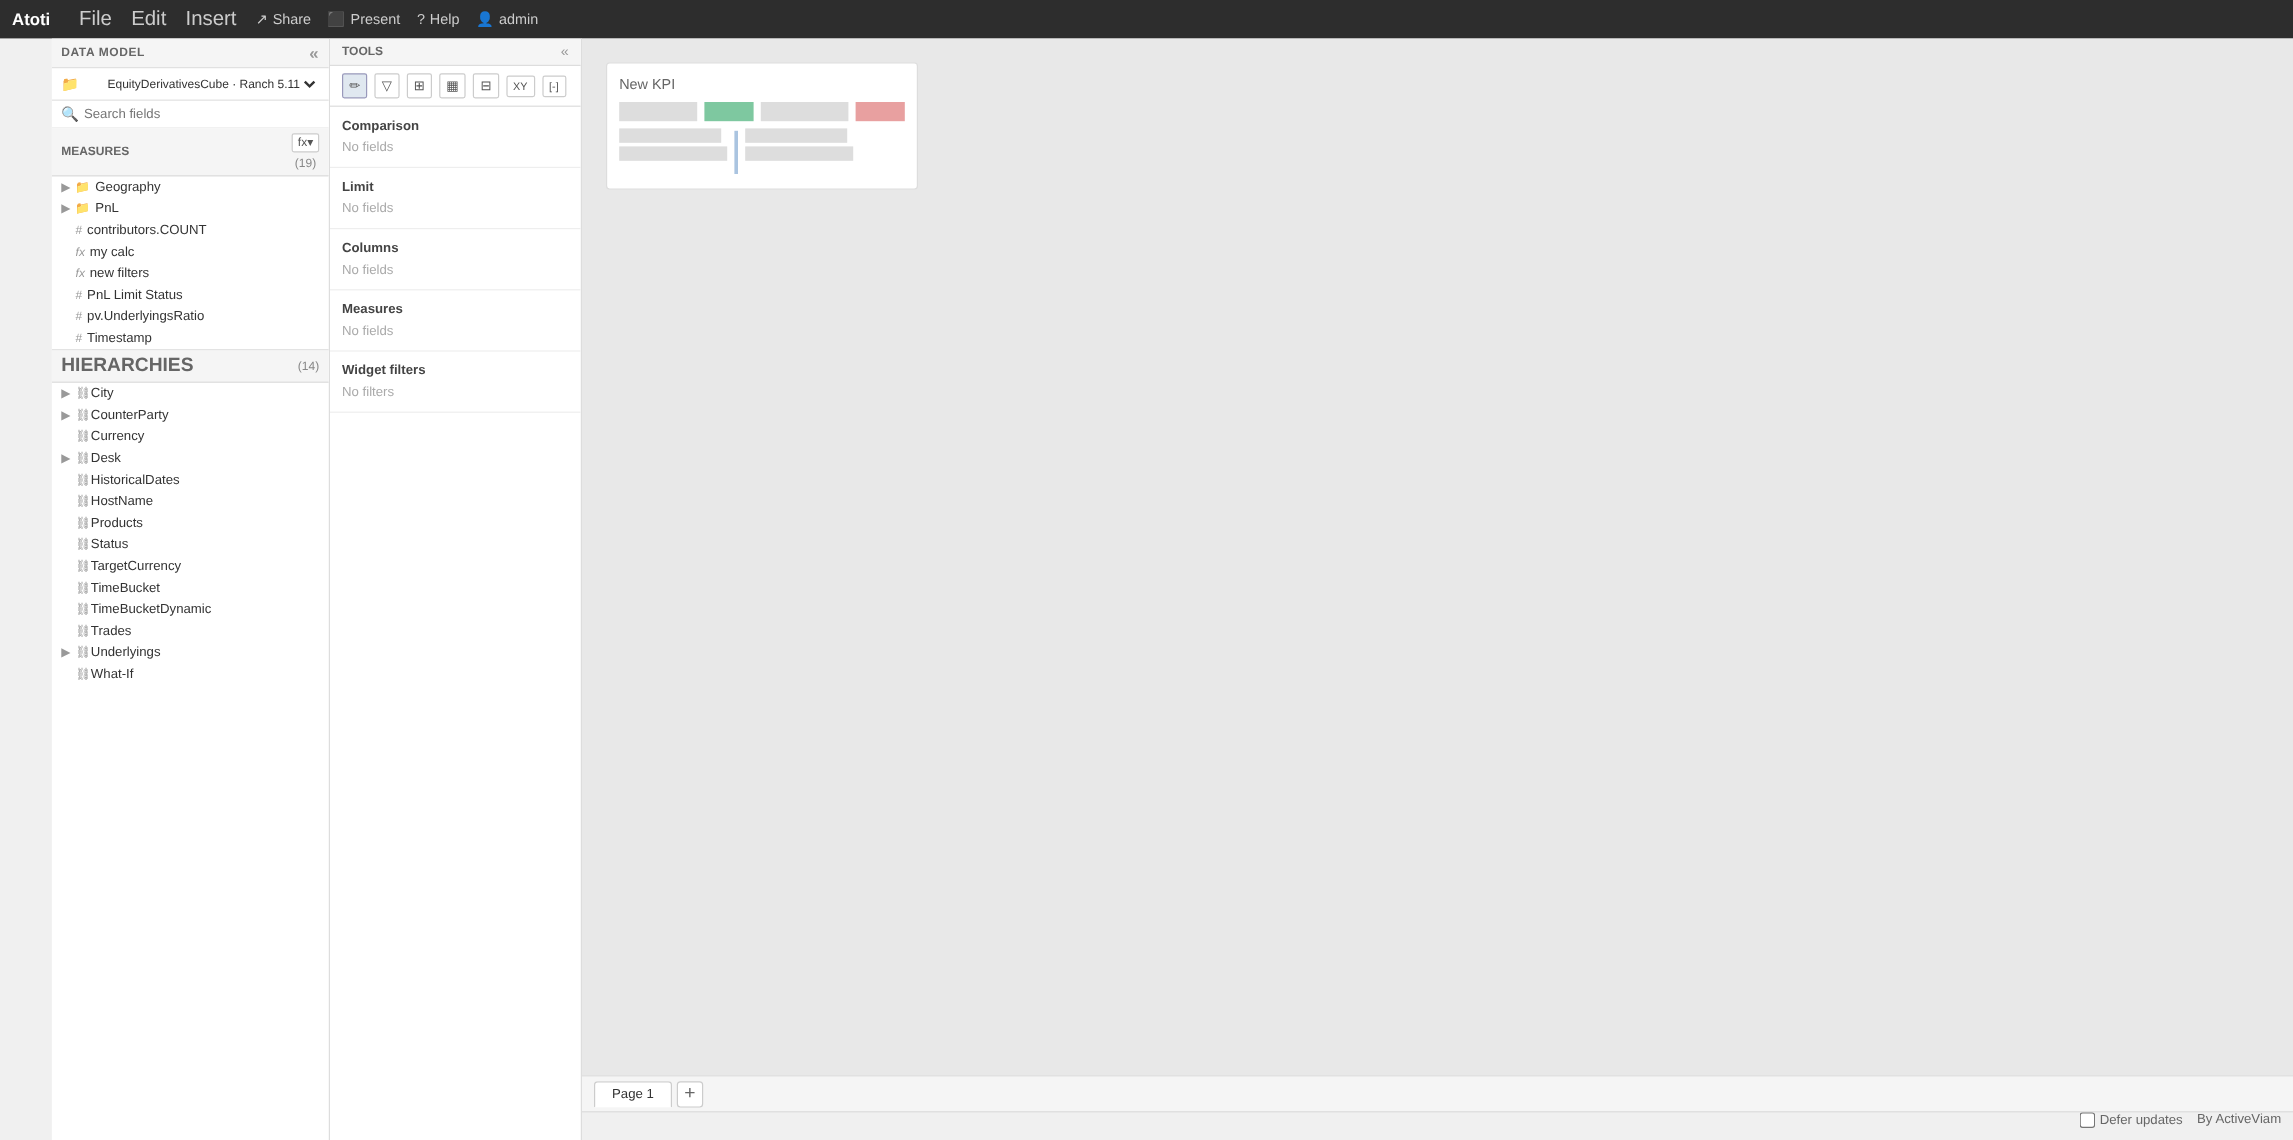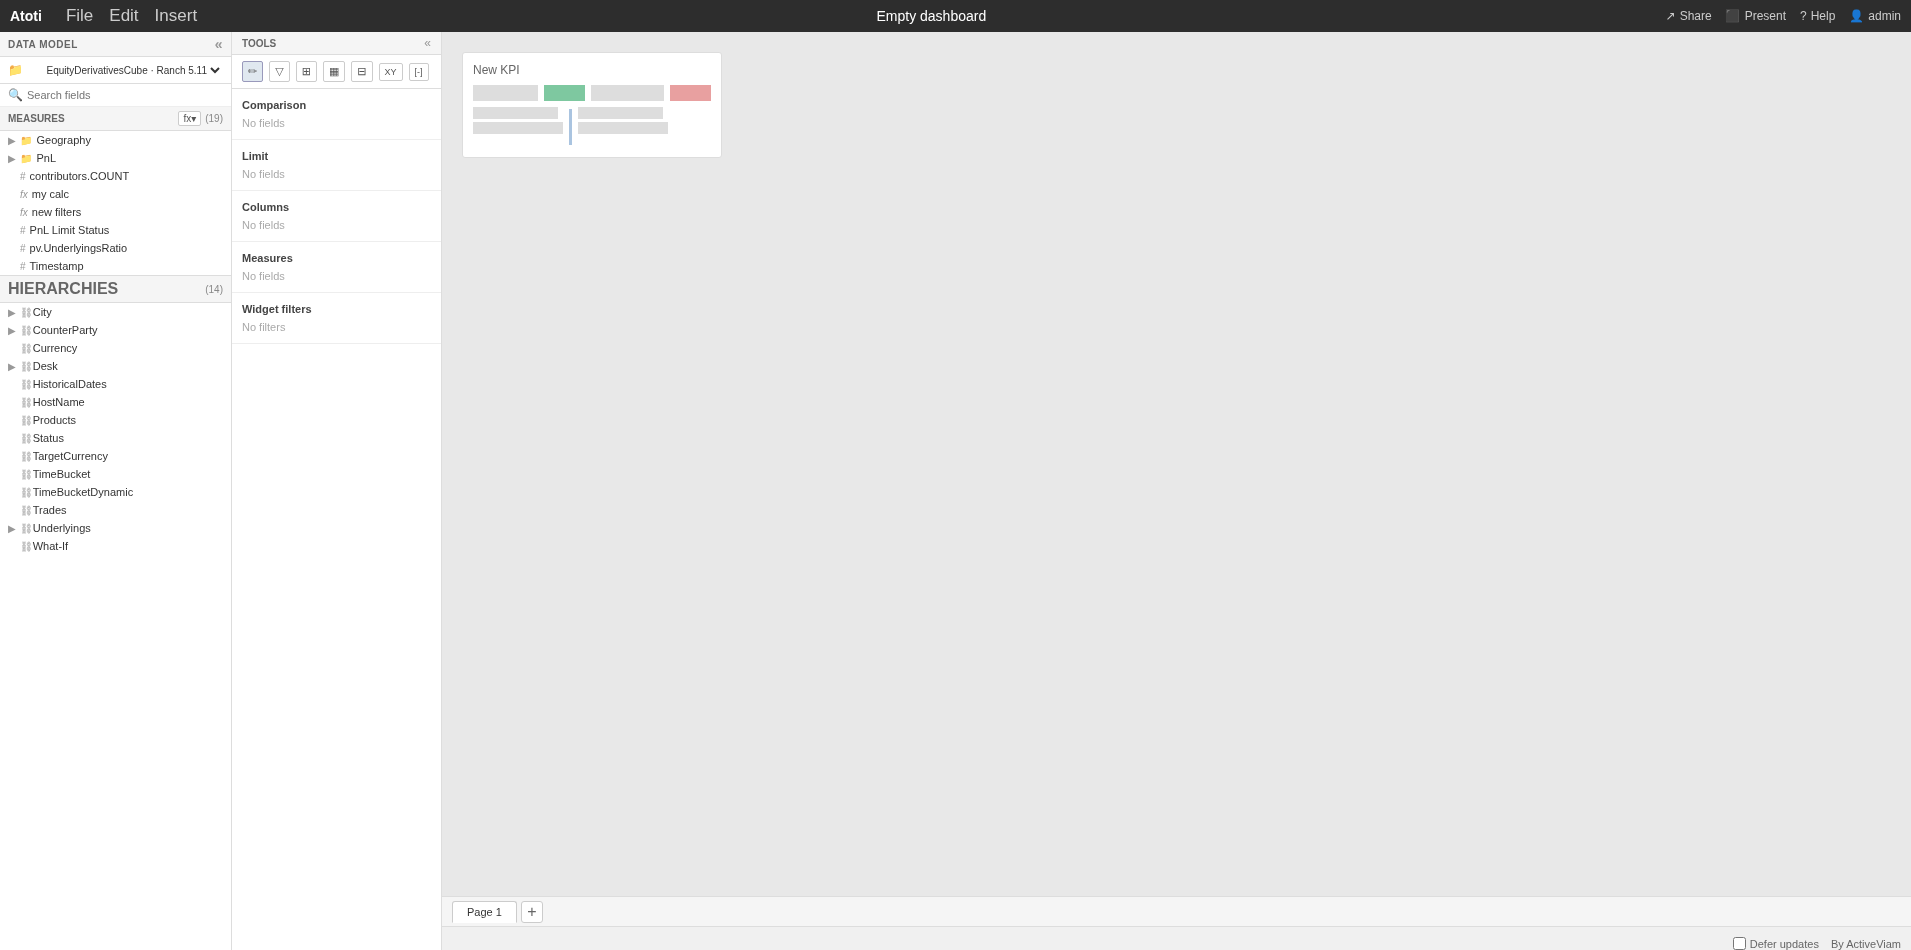--- a/index.html
+++ b/index.html
@@ -11,21 +11,21 @@
       height: 32px; padding: 0 10px; gap: 16px; flex-shrink: 0;
     }
     .menu-bar .logo { color: #fff; font-weight: bold; font-size: 14px; margin-right: 8px; }
     .menu-bar .menu-item { cursor: pointer; font-size: 17px; color: #ccc; }
     .menu-bar .title { flex: 1; text-align: center; color: #fff; font-size: 14px; }
     .menu-bar .right-items { display: flex; align-items: center; gap: 14px; }
     .menu-bar .right-item { display: flex; align-items: center; gap: 4px; cursor: pointer; color: #ccc; font-size: 12px; }
 
     
     .main-layout {
-      display: flex; flex: 1; overflow: hidden;
+      display: flex; flex: 1; overflow: hidden; margin-left: 43px;
     }
 
     
     .left-panel {
       width: 232px; background: #fff; border-right: 1px solid #ddd;
       display: flex; flex-direction: column; overflow: hidden; flex-shrink: 0;
     }
 
     .left-panel-section-header {
       display: flex; align-items: center; justify-content: space-between;
@@ -56,21 +56,21 @@
 
     
     .measures-section {
       flex-shrink: 0; border-bottom: 1px solid #ddd;
     }
     .measures-header {
       display: flex; align-items: center; justify-content: space-between;
       padding: 4px 8px; background: #f5f5f5; border-bottom: 1px solid #ddd;
     }
     .measures-header-left { display: flex; align-items: center; gap: 4px; font-size: 10px; font-weight: bold; color: #666; text-transform: uppercase; }
-    .measures-header-right { display: flex; align-items: center; gap: 4px; }
+    .measures-header-right { display: flex; align-items: center; gap: 4px; flex-direction: column; }
     .fx-btn { font-size: 10px; color: #555; cursor: pointer; border: 1px solid #ccc; padding: 1px 4px; border-radius: 2px; background: #fff; }
     .count-badge { font-size: 10px; color: #888; }
 
     .tree-item {
       display: flex; align-items: center; padding: 3px 8px; cursor: pointer;
       font-size: 11px; color: #333;
     }
     .tree-item .expand-icon { width: 10px; margin-right: 2px; color: #999; font-size: 10px; }
     .tree-item .item-icon { margin-right: 4px; color: #888; font-size: 10px; }
     .tree-item .item-type { color: #999; font-size: 10px; margin-right: 4px; }
@@ -144,38 +144,37 @@
     }
     .page-tab {
       padding: 4px 14px; background: #e0e0e0; border: 1px solid #ccc;
       border-radius: 3px 3px 0 0; font-size: 11px; cursor: pointer; color: #555;
     }
     .page-tab.active { background: #fff; border-bottom-color: #fff; color: #333; }
     .add-page-btn { margin-left: 4px; cursor: pointer; color: #666; font-size: 16px; border: 1px solid #ccc; border-radius: 3px; width: 22px; height: 22px; display: flex; align-items: center; justify-content: center; background: #fff; }
 
     
     .bottom-bar {
-      display: flex; align-items: flex-end; justify-content: flex-end;
+      display: flex; align-items: flex-start; justify-content: flex-end;
       background: #f0f0f0; border-top: 1px solid #ddd; height: 24px;
       padding: 0 10px; gap: 12px; flex-shrink: 0;
     }
     .bottom-bar-item { font-size: 11px; color: #666; display: flex; align-items: center; gap: 4px; }
     .defer-checkbox { cursor: pointer; }
 
     .hierarchy-icon { color: #888; font-size: 10px; }
   </style>
 </head>
 <body>
 
 <div class="menu-bar">
   <span class="logo">Atoti</span>
   <span class="menu-item">File</span>
   <span class="menu-item">Edit</span>
   <span class="menu-item">Insert</span>
-  <span class="title">Empty dashboard</span>
   <div class="right-items">
     <span class="right-item">
       <span>↗</span>
       <span>Share</span>
     </span>
     <span class="right-item">
       <span>⬛</span>
       <span>Present</span>
     </span>
     <span class="right-item">

